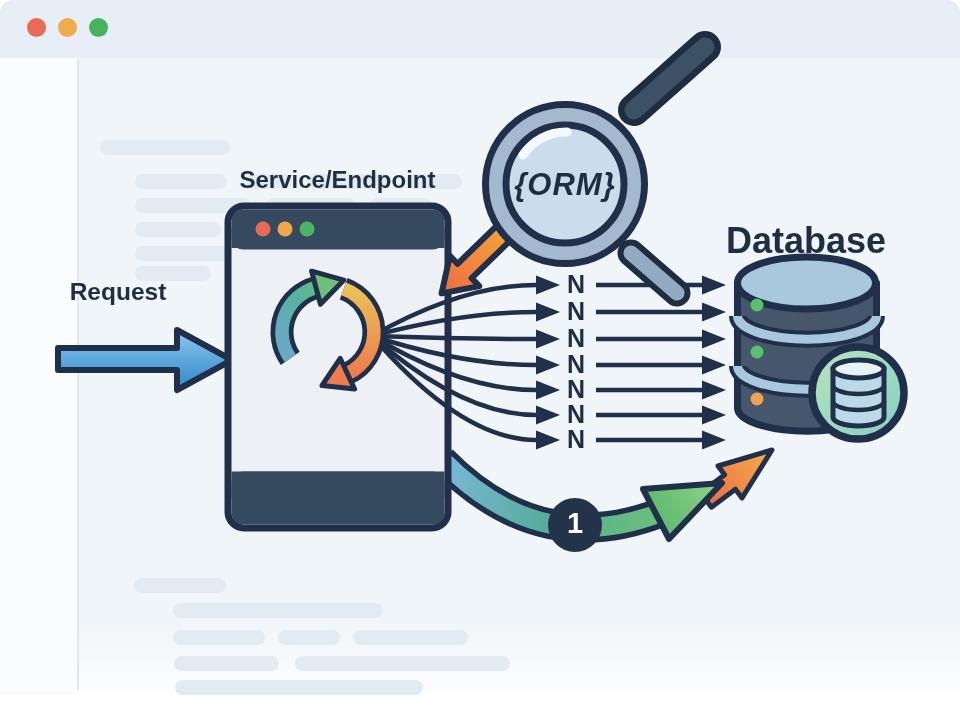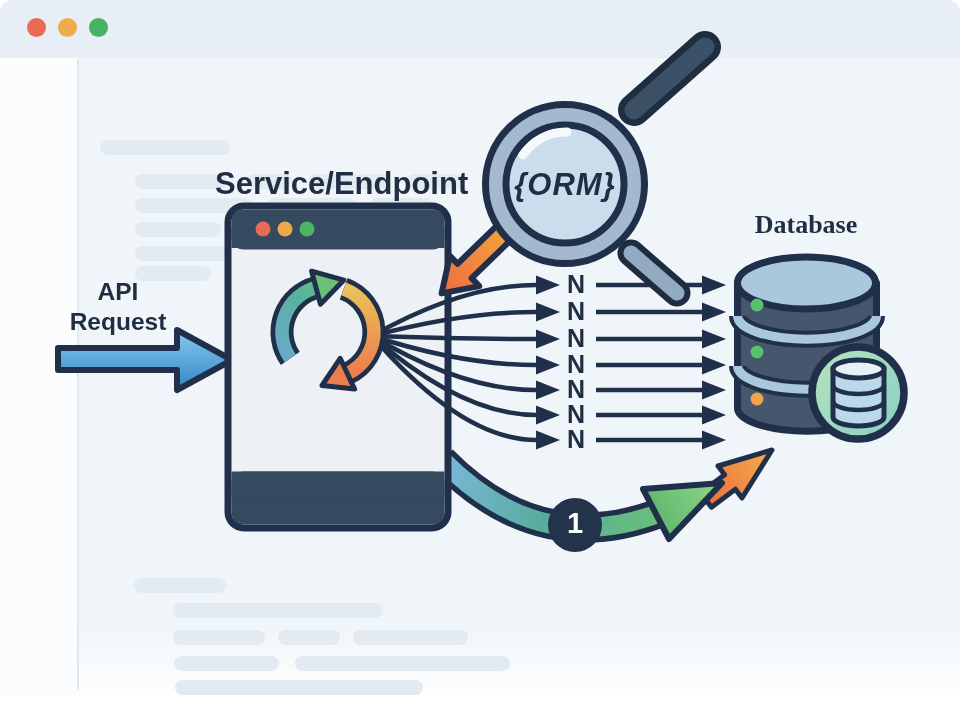--- a/index.html
+++ b/index.html
@@ -17,25 +17,25 @@
   .canvas{
     position:absolute;left:0;top:58px;width:960px;height:637px;
     background:linear-gradient(#f0f5f9 88%,#fdfefe 100%);
   }
   .sidebar{position:absolute;left:0;top:0;width:77px;height:637px;background:#fbfcfe;}
   .divider{position:absolute;left:77px;top:2px;width:2px;height:630px;background:#dfe7ef;}
   .bottombar{position:absolute;left:0;top:695px;width:960px;height:22px;background:#ffffff;}
   .pill{position:absolute;height:15px;border-radius:8px;background:#e2eaf2;}
   svg.diagram{position:absolute;left:0;top:0;width:960px;height:717px;pointer-events:none;}
   .lbl{position:absolute;color:#1f2e42;font-weight:700;text-align:center;z-index:5;}
-  .lbl-service{left:215px;top:166px;width:245px;font-size:31px;}
+  .lbl-service{left:215px;top:166px;width:245px;font-size:24px;}
   .lbl-api{left:40px;top:277px;width:156px;font-size:24.5px;line-height:29.5px;}
   .lbl-api span{display:block;}
   .lbl-orm{left:495px;top:167px;width:140px;font-size:31px;letter-spacing:1px;font-style:italic;}
-  .lbl-db{left:711px;top:210px;width:190px;font-size:26px;font-family:Liberation Serif, serif;}
+  .lbl-db{left:711px;top:220px;width:190px;font-size:36px;}
   .n-label{position:absolute;left:558px;width:36px;color:#1f2e42;
     font-weight:700;font-size:25px;text-align:center;z-index:5;}
   .lbl-one{left:557px;top:507px;width:36px;font-size:29px;color:#ffffff;}
 </style>
 </head>
 <body>
 
 <div class="window">
 
   <div class="topbar">
@@ -201,21 +201,20 @@
       <line x1="634" y1="110" x2="705" y2="47" stroke="#3c5066" stroke-width="19" stroke-linecap="round"></line>
       <line x1="631" y1="253" x2="677" y2="293" stroke="#1f2d40" stroke-width="27" stroke-linecap="round"></line>
       <line x1="631" y1="253" x2="677" y2="293" stroke="#93abc2" stroke-width="15" stroke-linecap="round"></line>
       <circle cx="565" cy="184" r="79.5" fill="#a4b9cd" stroke="#20304a" stroke-width="7"></circle>
       <circle cx="565" cy="184" r="59" fill="#cadded" stroke="#20304a" stroke-width="7"></circle>
       <path d="M523 155 A52 52 0 0 1 567 132" fill="none" stroke="#f3f9fd" stroke-width="9" stroke-linecap="round"></path>
     </g>
   </svg>
 
   <div class="lbl lbl-api">
-    <span>API</span>
     <span>Request</span>
   </div>
   <div class="lbl lbl-service">Service/Endpoint</div>
   <div class="lbl lbl-orm">{ORM}</div>
   <div class="lbl lbl-db">Database</div>
 
   <span class="n-label" style="top:270px">N</span>
   <span class="n-label" style="top:297px">N</span>
   <span class="n-label" style="top:324px">N</span>
   <span class="n-label" style="top:350px">N</span>

